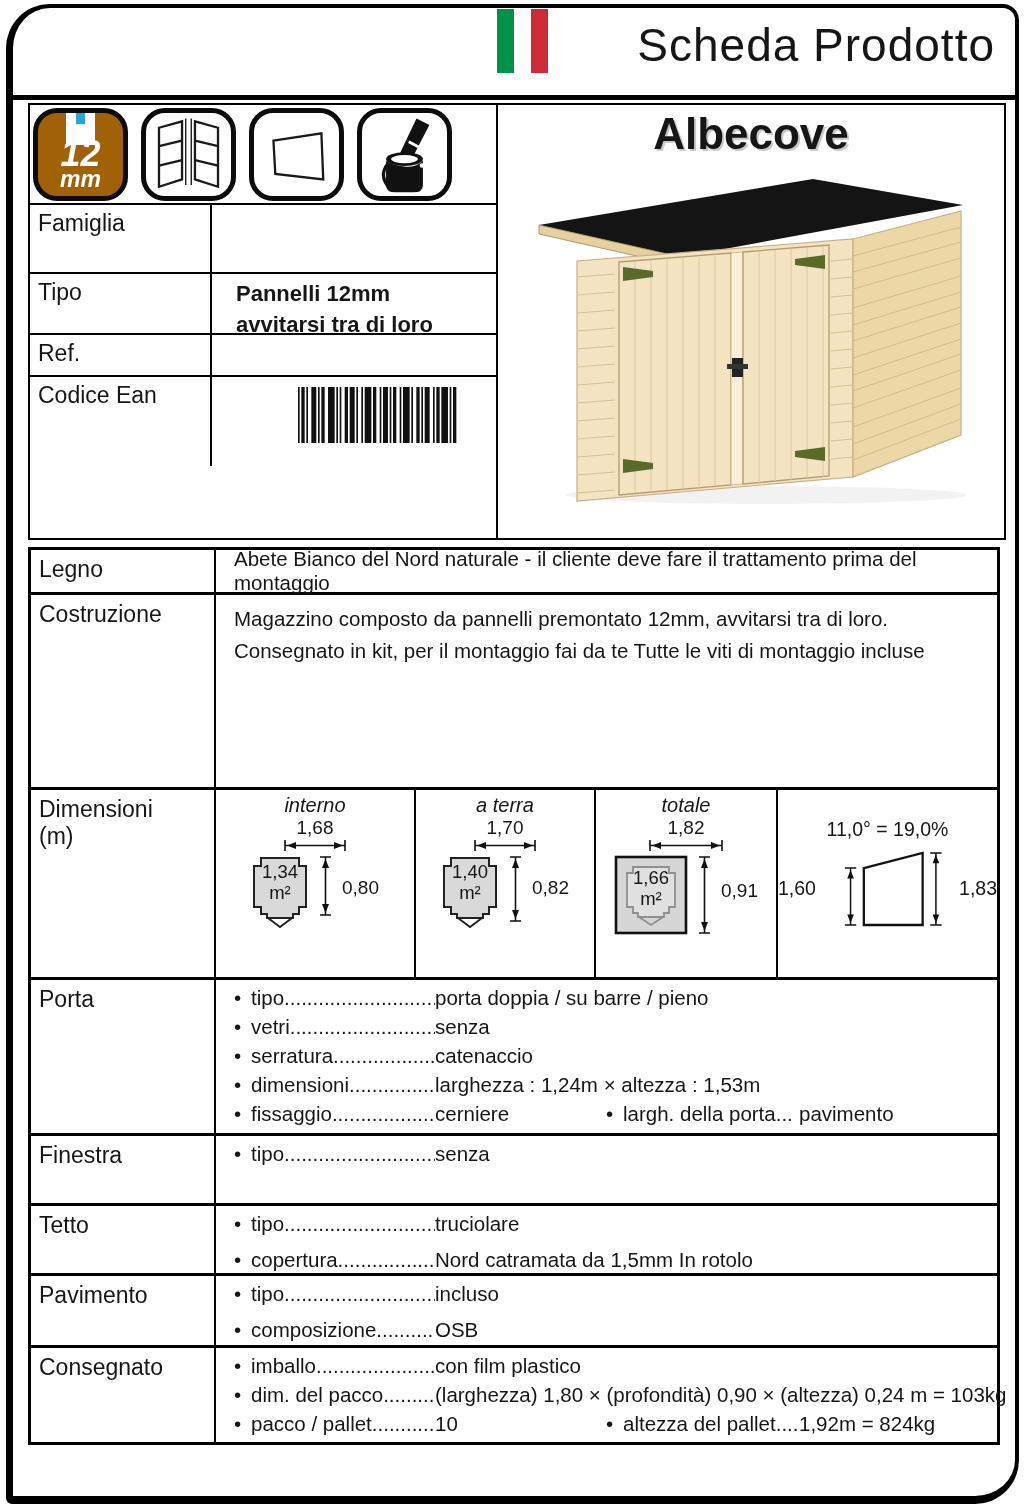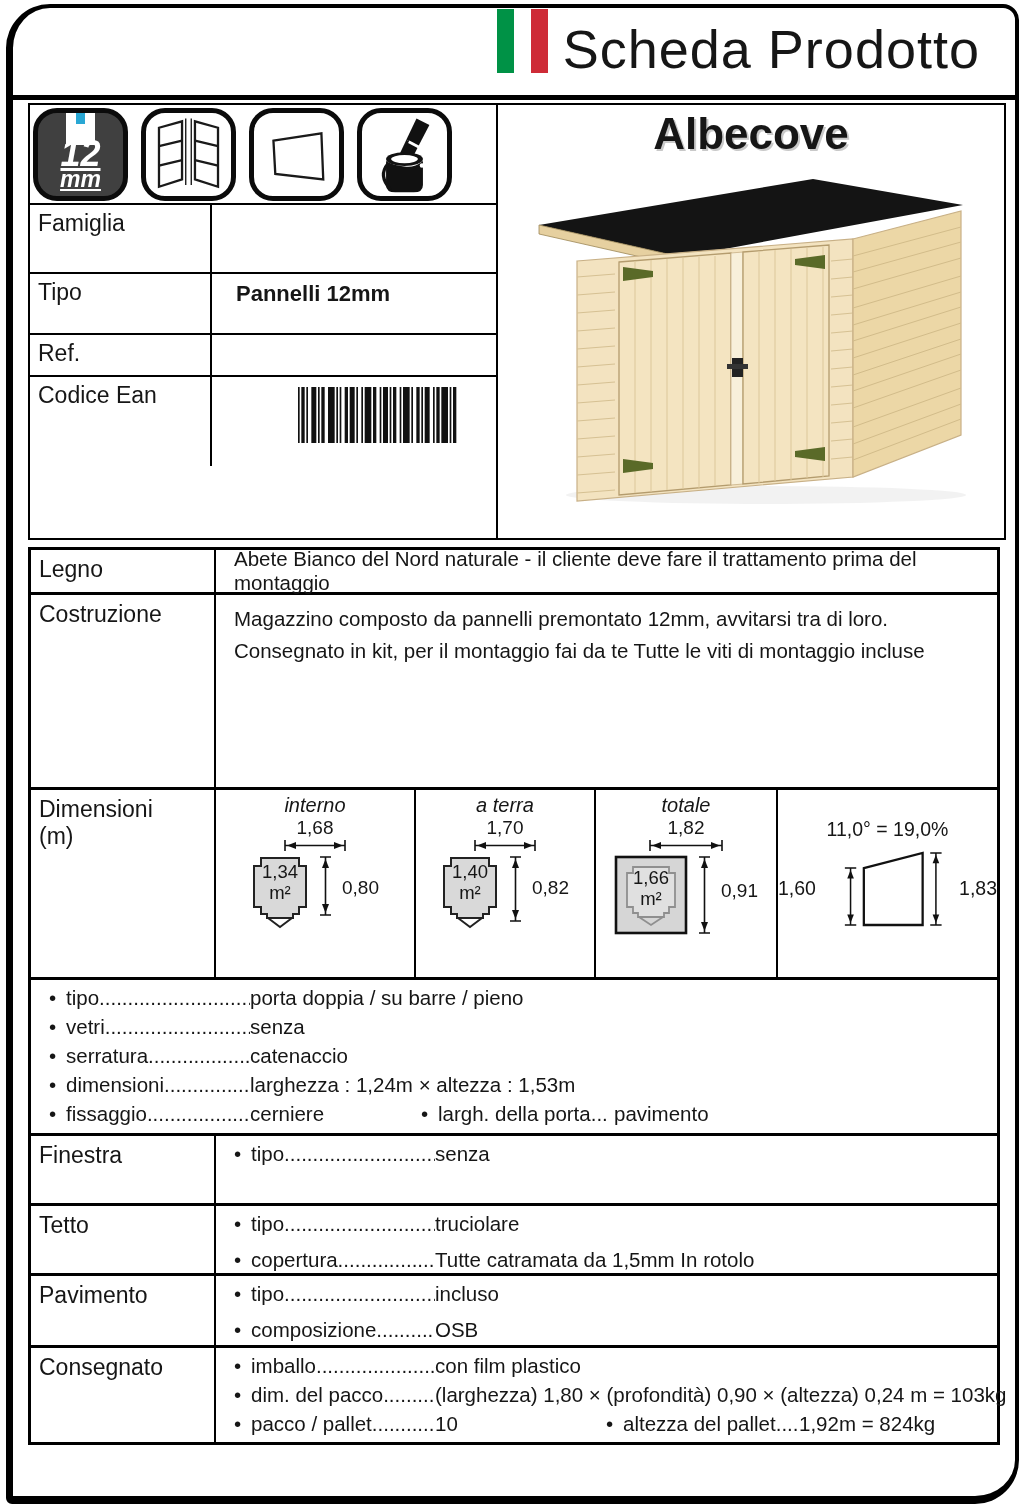--- a/index.html
+++ b/index.html
@@ -3,29 +3,29 @@
 <meta charset="utf-8">
 <style>
   html,body{margin:0;padding:0;background:#fff;}
   .page{position:relative;width:1024px;height:1508px;background:#fff;overflow:hidden;
         font-family:"Liberation Sans",sans-serif;color:#161616;}
   .frame{position:absolute;left:6px;top:4px;right:5px;bottom:4px;border:4px solid #000;
          border-left-width:7px;border-bottom-width:8px;border-radius:44px 16px 44px 6px;pointer-events:none;z-index:5;}
   
   .flag{position:absolute;left:497px;top:9px;width:51px;height:64px;display:flex;}
   .flag span{flex:1;}
-  .header-title{position:absolute;top:18px;right:44px;font-size:54px;letter-spacing:1px;}
+  .header-title{position:absolute;top:18px;right:29px;font-size:46px;letter-spacing:1px;}
   .header-rule{position:absolute;left:11px;right:9px;top:95px;height:5px;background:#000;}
   
   .info{position:absolute;left:28px;top:103px;width:470px;height:437px;box-sizing:border-box;
         border:2px solid #000;}
   .icons-row{height:98px;display:flex;align-items:center;padding-left:3px;}
   .icon{width:95px;height:93px;border:5px solid #0b0b0b;border-radius:24px;margin-right:13px;
         box-sizing:border-box;background:#fff;position:relative;overflow:hidden;}
-  .icon.cyan{background:#404040;color:#fff;text-align:center;text-decoration:underline;}
+  .icon.cyan{background:#a16207;color:#fff;text-align:center;}
   .icon.cyan .t1{display:block;font-size:36px;font-weight:bold;font-style:italic;line-height:30px;margin-top:26px;}
   .icon.cyan .t2{display:block;font-size:23px;font-weight:bold;font-style:italic;line-height:20px;}
   .icon.cyan .plank{position:absolute;left:28px;top:-2px;width:29px;height:34px;background:#fff;}
   .icon.cyan .plank i{position:absolute;left:10px;top:0;width:9px;height:13px;background:#29a7d4;}
   .icon svg{display:block;margin:auto;}
   .info-row{display:flex;border-top:2px solid #000;box-sizing:border-box;}
   .info-label{width:182px;border-right:2px solid #000;box-sizing:border-box;
               padding:5px 0 0 8px;font-size:23px;}
   .info-value{flex:1;padding:4px 0 0 24px;font-size:22px;font-weight:bold;line-height:31px;}
   
@@ -121,20 +121,21 @@
       </div>
     </div>
     <div class="info-row" style="height:69px">
       <div class="info-label">Famiglia</div>
       <div class="info-value"></div>
     </div>
     <div class="info-row" style="height:61px">
       <div class="info-label">Tipo</div>
       <div class="info-value">
         <div>Pannelli 12mm</div>
+        <div>avvitarsi tra di loro</div>
       </div>
     </div>
     <div class="info-row" style="height:42px">
       <div class="info-label">Ref.</div>
       <div class="info-value"></div>
     </div>
     <div class="info-row" style="height:91px">
       <div class="info-label">Codice Ean</div>
       <div class="info-value">
         <svg class="barcode" width="160" height="56" viewBox="0 0 96 34" preserveAspectRatio="none">
@@ -320,20 +321,21 @@
               <polygon points="118,8 114.5,17 121.5,17" fill="#111"></polygon>
                 <polygon points="118,80 114.5,71 121.5,71" fill="#111"></polygon>
             </svg>
             <span class="slope-num">1,83</span>
           </div>
         </div>
       </div>
     </div>
 
     <div class="spec-row" style="height:156px">
+      <div class="spec-label-cell">Porta</div>
       <div class="spec-value-cell spec-items">
         <div class="spec-line">
           <span class="bullet">•</span>
           <span class="spec-label">tipo............................</span>
           <span class="spec-value">porta doppia / su barre / pieno</span>
         </div>
         <div class="spec-line">
           <span class="bullet">•</span>
           <span class="spec-label">vetri...........................</span>
           <span class="spec-value">senza</span>
@@ -376,21 +378,21 @@
       <div class="spec-label-cell">Tetto</div>
       <div class="spec-value-cell spec-items sp-wide">
         <div class="spec-line">
           <span class="bullet">•</span>
           <span class="spec-label">tipo............................</span>
           <span class="spec-value">truciolare</span>
         </div>
         <div class="spec-line">
           <span class="bullet">•</span>
           <span class="spec-label">copertura....................</span>
-          <span class="spec-value">Tutte catramata da 1,5mm In rotolo</span>
+          <span class="spec-value">Nord catramata da 1,5mm In rotolo</span>
         </div>
       </div>
     </div>
 
     <div class="spec-row" style="height:72px">
       <div class="spec-label-cell">Pavimento</div>
       <div class="spec-value-cell spec-items sp-wide">
         <div class="spec-line">
           <span class="bullet">•</span>
           <span class="spec-label">tipo............................</span>

